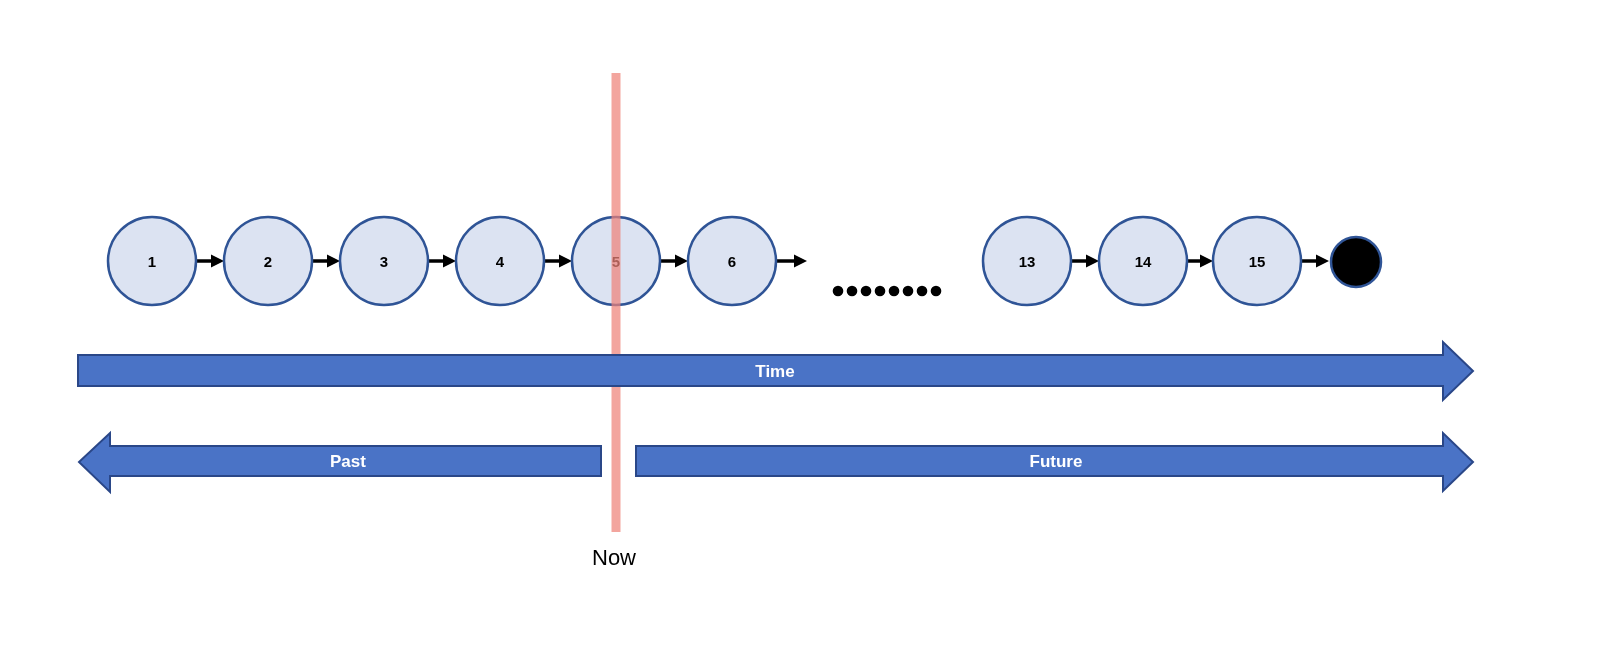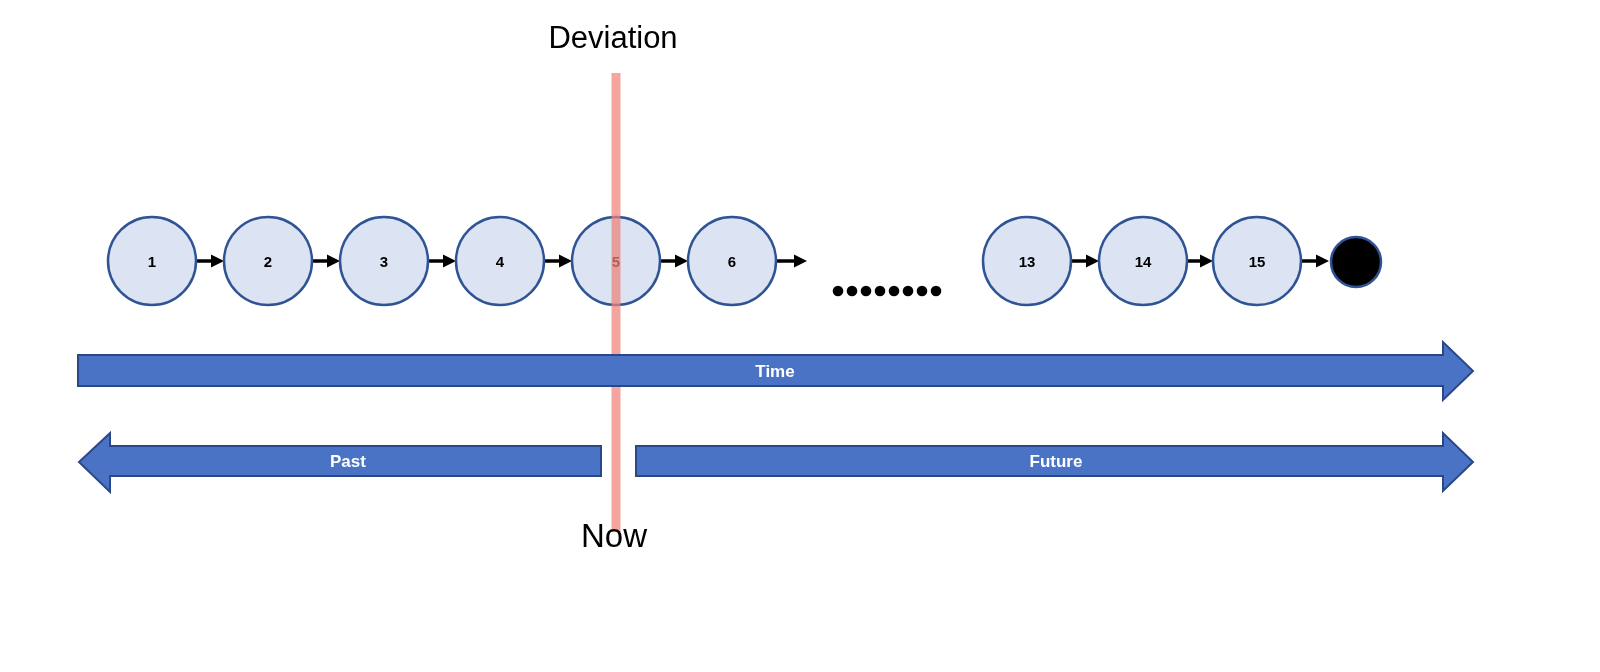--- a/index.html
+++ b/index.html
@@ -17,38 +17,37 @@
   }
   svg { display: block; }
   .marker-label {
     position: absolute;
     transform: translateX(-50%);
     color: #000000;
     white-space: nowrap;
     font-weight: 400;
   }
   .marker-label.deviation { left: 613px; top: 20px;  font-size: 31px; }
-  .marker-label.now       { left: 614px; top: 517px; font-size: 33px; }
+  .marker-label.now       { left: 614px; top: 545px; font-size: 22px; }
   .band-text {
     font-family: "Liberation Sans", sans-serif;
     font-size: 17px;
     font-weight: 600;
   }
   .node-text {
     font-family: "Liberation Sans", sans-serif;
     font-size: 15px;
     font-weight: 700;
   }
 </style>
 </head>
 <body>
 
 <div class="stage">
 
-  <div class="marker-label deviation">Deviation</div>
 
   <svg width="1600" height="672" viewBox="0 0 1600 672">
 
     <g id="nodes-layer">
         <g>
           <line x1="196" y1="261" x2="214" y2="261" stroke="#000000" stroke-width="3.5"></line>
           <polygon points="211,254.5 224,261 211,267.5" fill="#000000"></polygon>
         </g>
         <g>
           <line x1="312" y1="261" x2="330" y2="261" stroke="#000000" stroke-width="3.5"></line>

